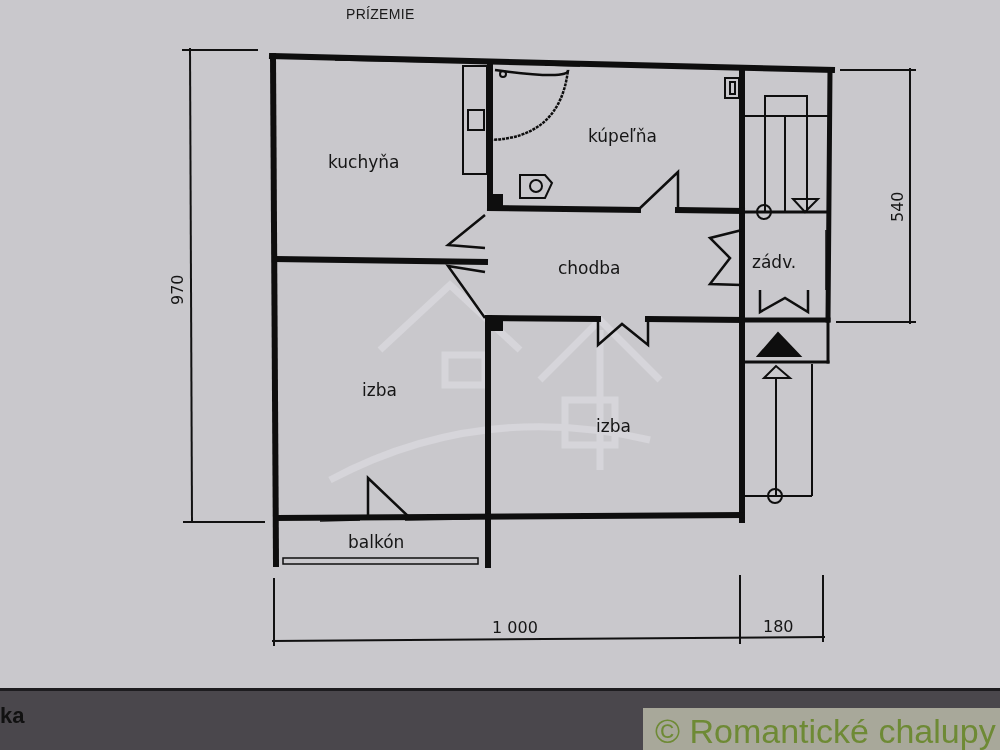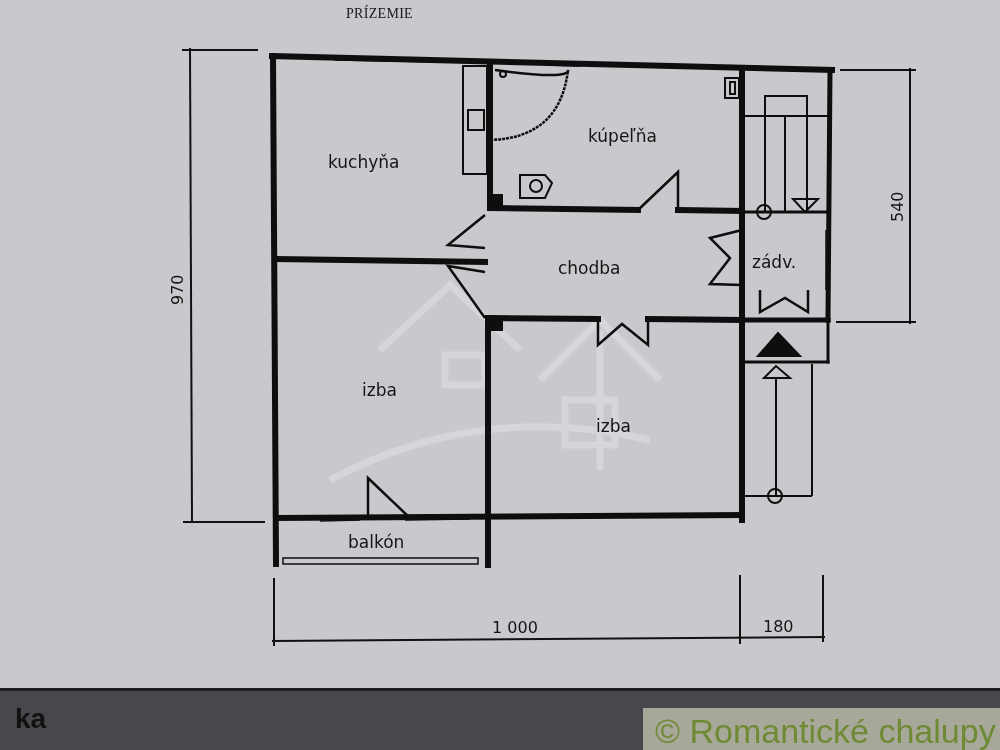--- a/index.html
+++ b/index.html
@@ -3,38 +3,38 @@
 <meta charset="utf-8">
 <style>
   html, body { margin: 0; padding: 0; }
   body {
     width: 1000px; height: 750px; overflow: hidden; position: relative;
     background: #c9c8cc;
     font-family: "DejaVu Sans", sans-serif;
   }
   .page-title {
     position: absolute; left: 346px; top: 6px;
-    font-family: Liberation Serif, serif; font-size: 14px; color: #1a1a1a;
+    font-family: Liberation Sans, sans-serif; font-size: 14px; color: #1a1a1a;
     letter-spacing: 0.3px;
   }
   svg.plan { position: absolute; left: 0; top: 0; }
   .room-label {
     font-family: "DejaVu Sans", sans-serif; font-size: 17px; fill: #151515;
   }
   .dim-label {
     font-family: "DejaVu Sans", sans-serif; font-size: 16px; fill: #151515;
   }
   .footer-band {
     position: absolute; left: 0; top: 688px; width: 1000px; height: 62px;
     background: #4a474c;
     border-top: 3px solid #1d1c1f;
   }
   .footer-left {
     position: absolute; left: 0; top: 12px;
-    font-family: "Liberation Sans", sans-serif; font-weight: bold; font-size: 28px; color: #111; padding-left: 15px;
+    font-family: "Liberation Sans", sans-serif; font-weight: bold; font-size: 22px; color: #111;
   }
   .watermark-box {
     position: absolute; left: 643px; top: 17px; width: 357px; height: 45px;
     background: #a8a89a;
   }
   .watermark-text {
     position: absolute; left: 12px; top: 4px;
     font-family: "Liberation Sans", sans-serif; font-size: 34px; color: #6e8a35;
     white-space: nowrap;
   }

